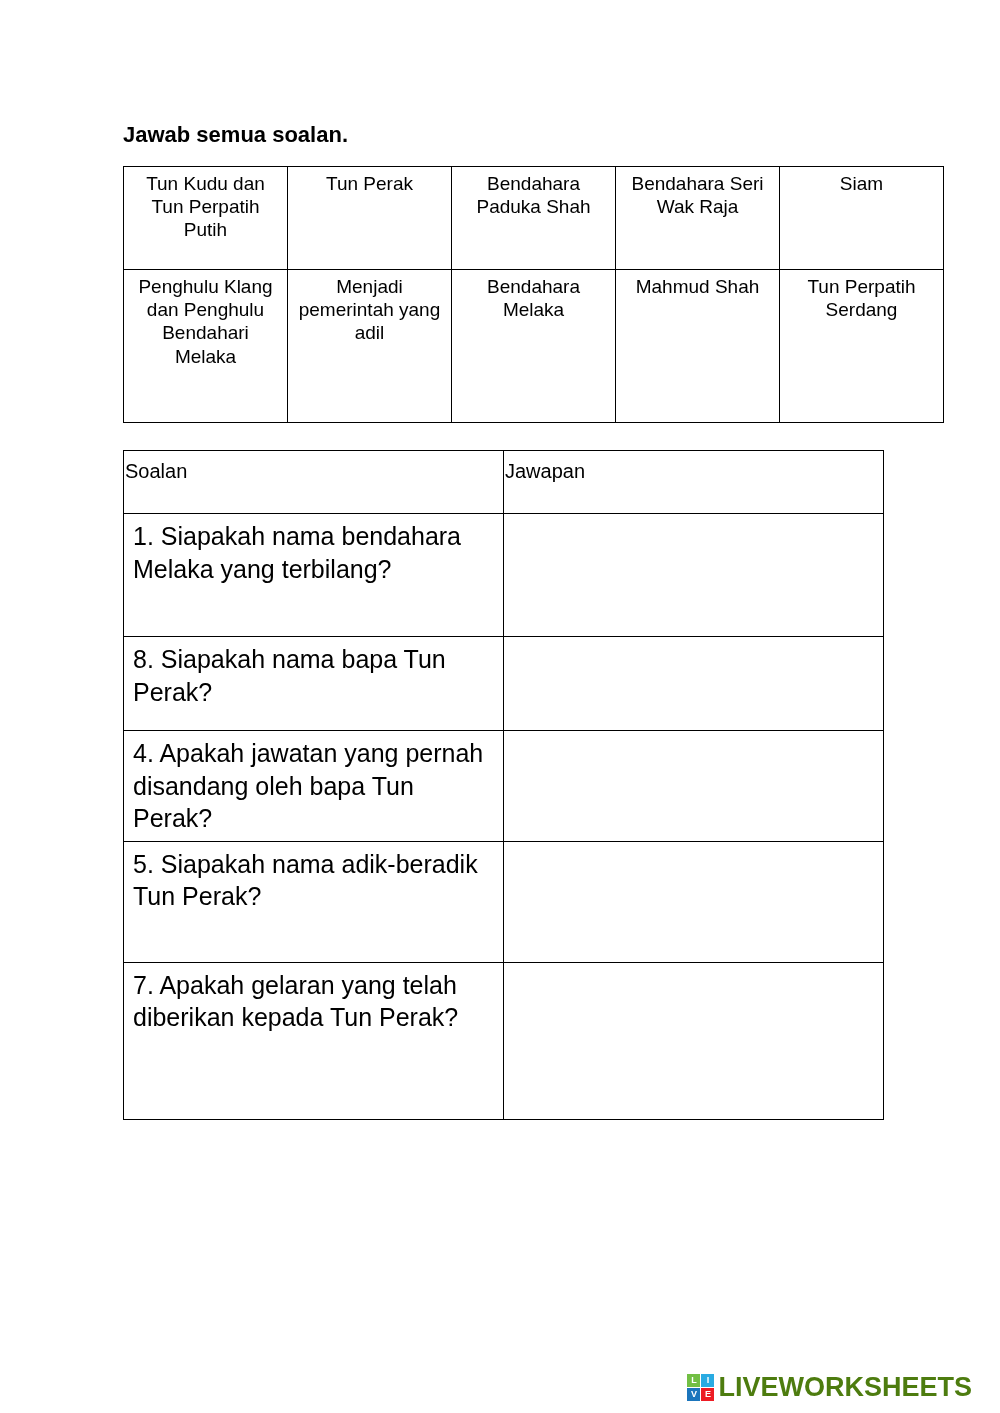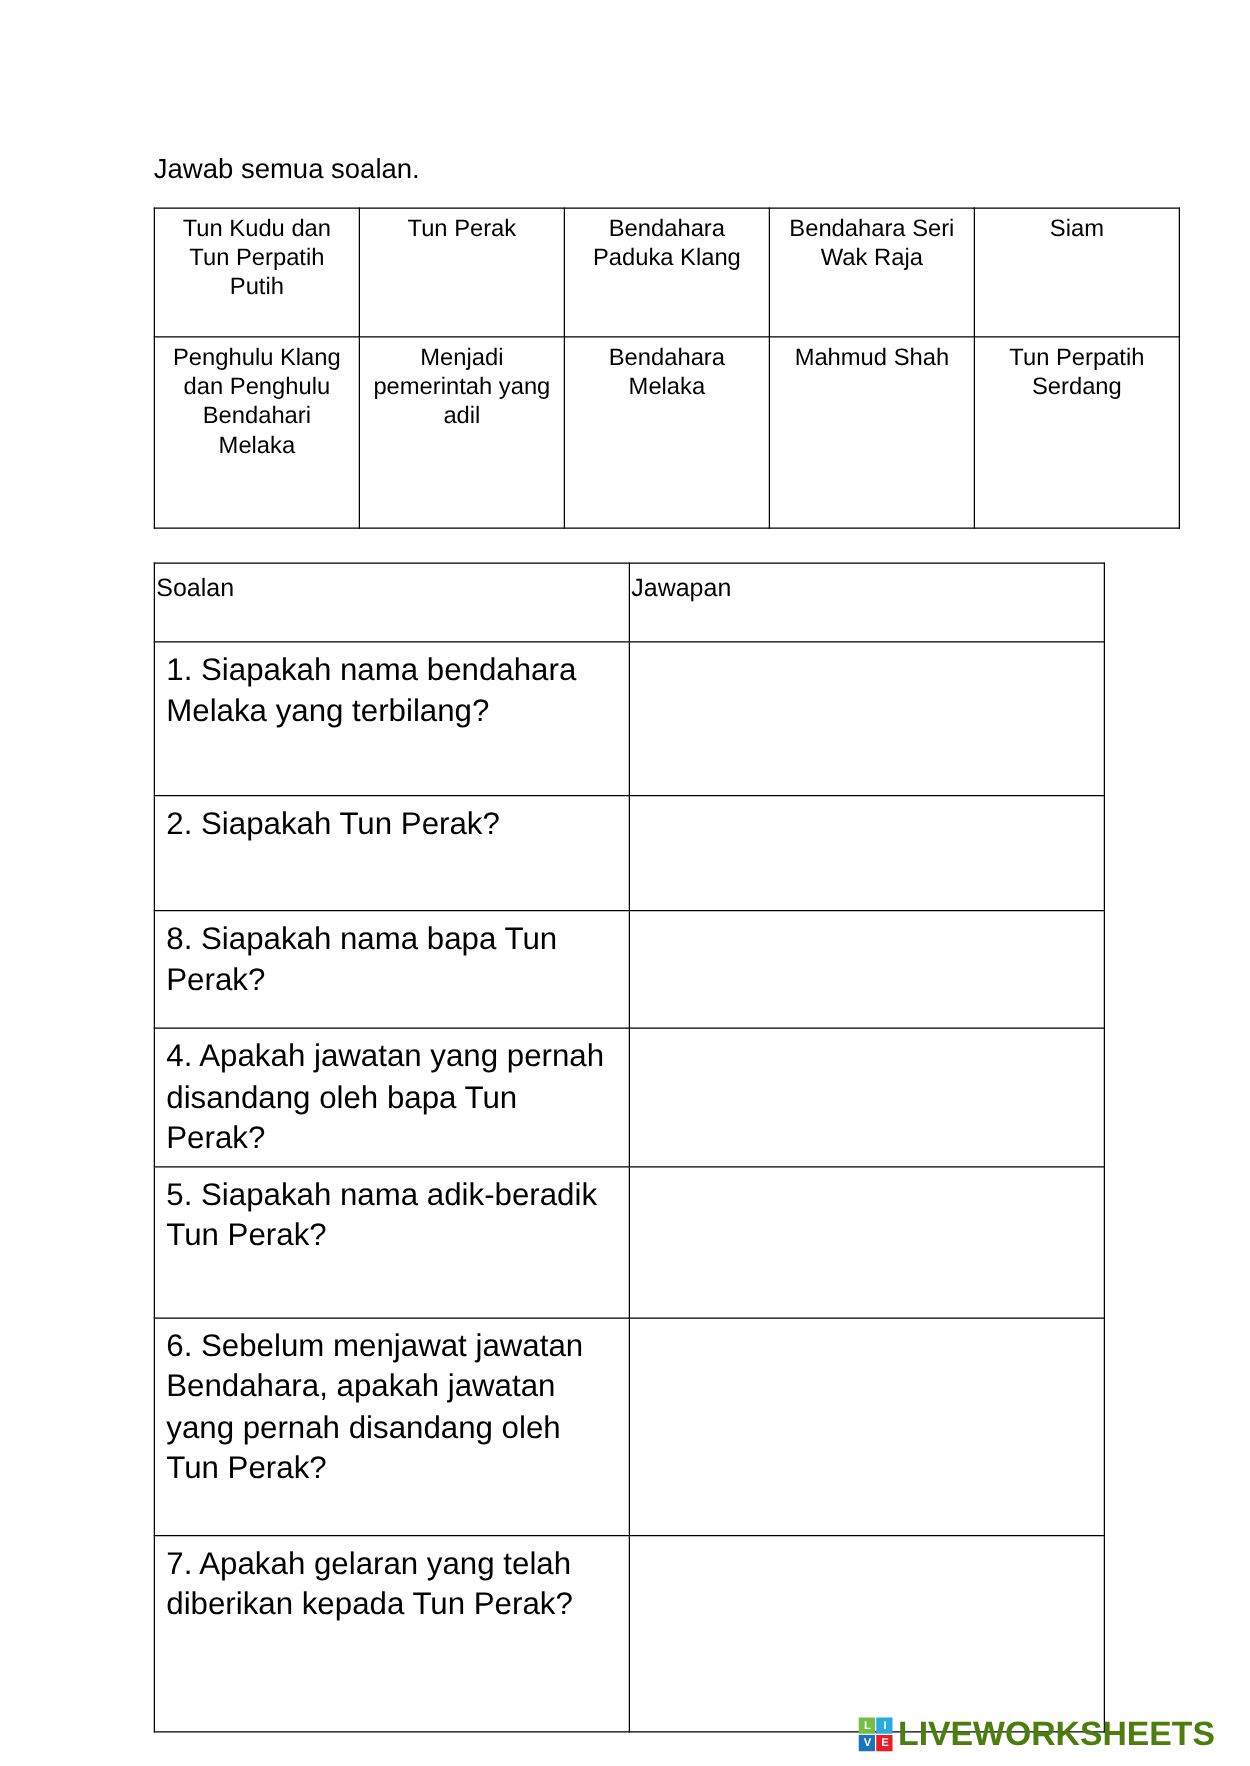--- a/index.html
+++ b/index.html
@@ -11,21 +11,21 @@
     font-family: "Liberation Sans", sans-serif;
     color: #000000;
     overflow: hidden;
   }
   .title {
     margin: 0;
     position: absolute;
     left: 123px;
     top: 122px;
     font-size: 22px;
-    font-weight: normal;
+    font-weight: bold;
   }
   table { border-collapse: collapse; table-layout: fixed; padding-left: 47px; }
   td, th { border: 1px solid #000; }
 
   
   .word-bank {
     position: absolute;
     left: 123px;
     top: 166px;
     width: 756px;
@@ -98,21 +98,21 @@
 
 <div class="page">
 
   <h1 class="title">Jawab semua soalan.</h1>
 
   <table class="word-bank">
     <tbody>
         <tr>
       <td style="height:92px">Tun Kudu dan Tun Perpatih Putih</td>
       <td>Tun Perak</td>
-      <td>Bendahara Paduka Klang</td>
+      <td>Bendahara Paduka Shah</td>
       <td>Bendahara Seri Wak Raja</td>
       <td>Siam</td>
     </tr>
     <tr>
       <td style="height:142px">Penghulu Klang dan Penghulu Bendahari Melaka</td>
       <td>Menjadi pemerintah yang adil</td>
       <td>Bendahara Melaka</td>
       <td>Mahmud Shah</td>
       <td>Tun Perpatih Serdang</td>
     </tr>
@@ -123,37 +123,29 @@
     <tbody>
         <tr>
       <th style="height:52px">Soalan</th>
       <th>Jawapan</th>
     </tr>
     <tr>
       <td class="q" style="height:110px">1. Siapakah nama bendahara Melaka yang terbilang?</td>
       <td class="a"></td>
     </tr>
     <tr>
-      <td class="q" style="height:79px">2. Siapakah Tun Perak?</td>
-      <td class="a"></td>
-    </tr>
-    <tr>
       <td class="q" style="height:81px">8. Siapakah nama bapa Tun Perak?</td>
       <td class="a"></td>
     </tr>
     <tr>
       <td class="q" style="height:82px">4. Apakah jawatan yang pernah disandang oleh bapa Tun Perak?</td>
       <td class="a"></td>
     </tr>
     <tr>
       <td class="q" style="height:108px">5. Siapakah nama adik-beradik Tun Perak?</td>
-      <td class="a"></td>
-    </tr>
-    <tr>
-      <td class="q" style="height:161px">6. Sebelum menjawat jawatan Bendahara, apakah jawatan yang pernah disandang oleh Tun Perak?</td>
       <td class="a"></td>
     </tr>
     <tr>
       <td class="q" style="height:144px">7. Apakah gelaran yang telah diberikan kepada Tun Perak?</td>
       <td class="a"></td>
     </tr>
   </tbody>
     </table>
 
   <div class="footer">

